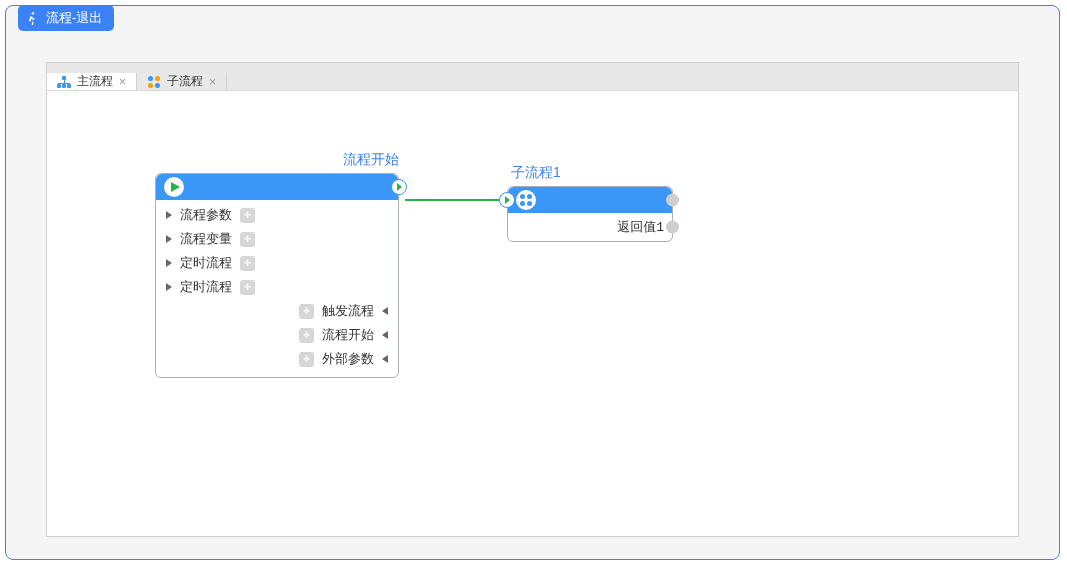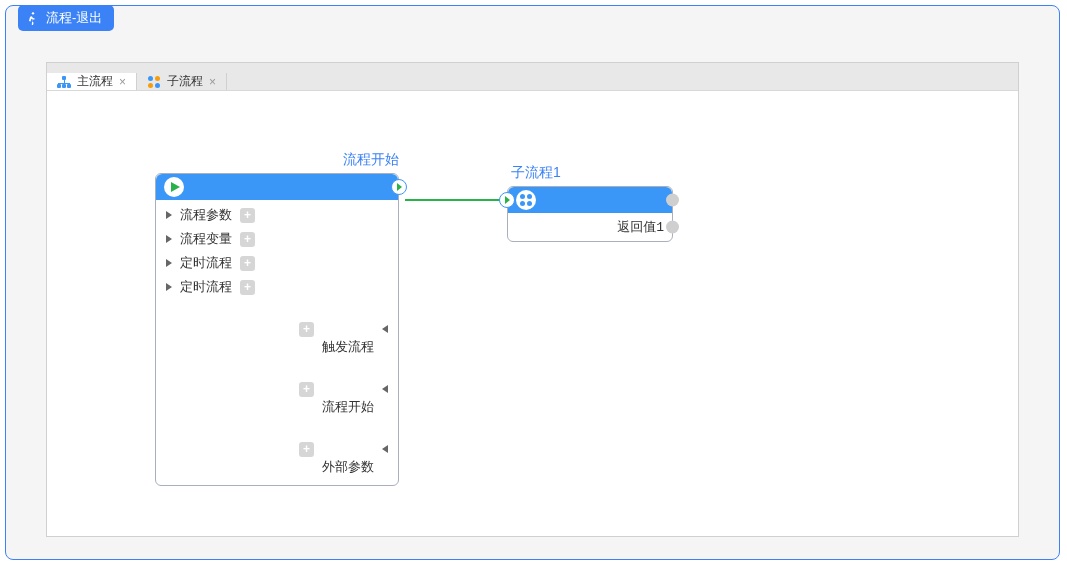--- a/index.html
+++ b/index.html
@@ -136,21 +136,21 @@
       width:0;height:0;border-left:6px solid #666;border-top:4.5px solid transparent;border-bottom:4.5px solid transparent;
     }
     .tri-l {
       width:0;height:0;border-right:6px solid #666;border-top:4.5px solid transparent;border-bottom:4.5px solid transparent;
     }
     .plus-badge {
       width:15px;height:15px;border-radius:3px;background:#d6d6d6;display:inline-flex;align-items:center;justify-content:center;color:#fff;font-weight:bold;font-size:12px;line-height:1;
     }
     .param-row-right { justify-content: flex-end; }
     .param-row-right .plus-badge { order:1; }
-    .param-row-right .label { order:2;margin-top:36px; }
+    .param-row-right .label { order:2; }
     .param-row-right .tri-l { order:3; }
 
     
     .node2 { position: absolute; left: 460px; top: 73px; width: 166px; }
     .sub-icon-circle {
       width: 20px; height: 20px; border-radius: 50%; background: #fff;
       display:flex;align-items:center;justify-content:center;
     }
     .dots4 { display:grid;grid-template-columns:repeat(2,5px);grid-template-rows:repeat(2,5px);gap:2px; }
     .dots4 span{width:5px;height:5px;border-radius:50%;background:#3b97f7;}

